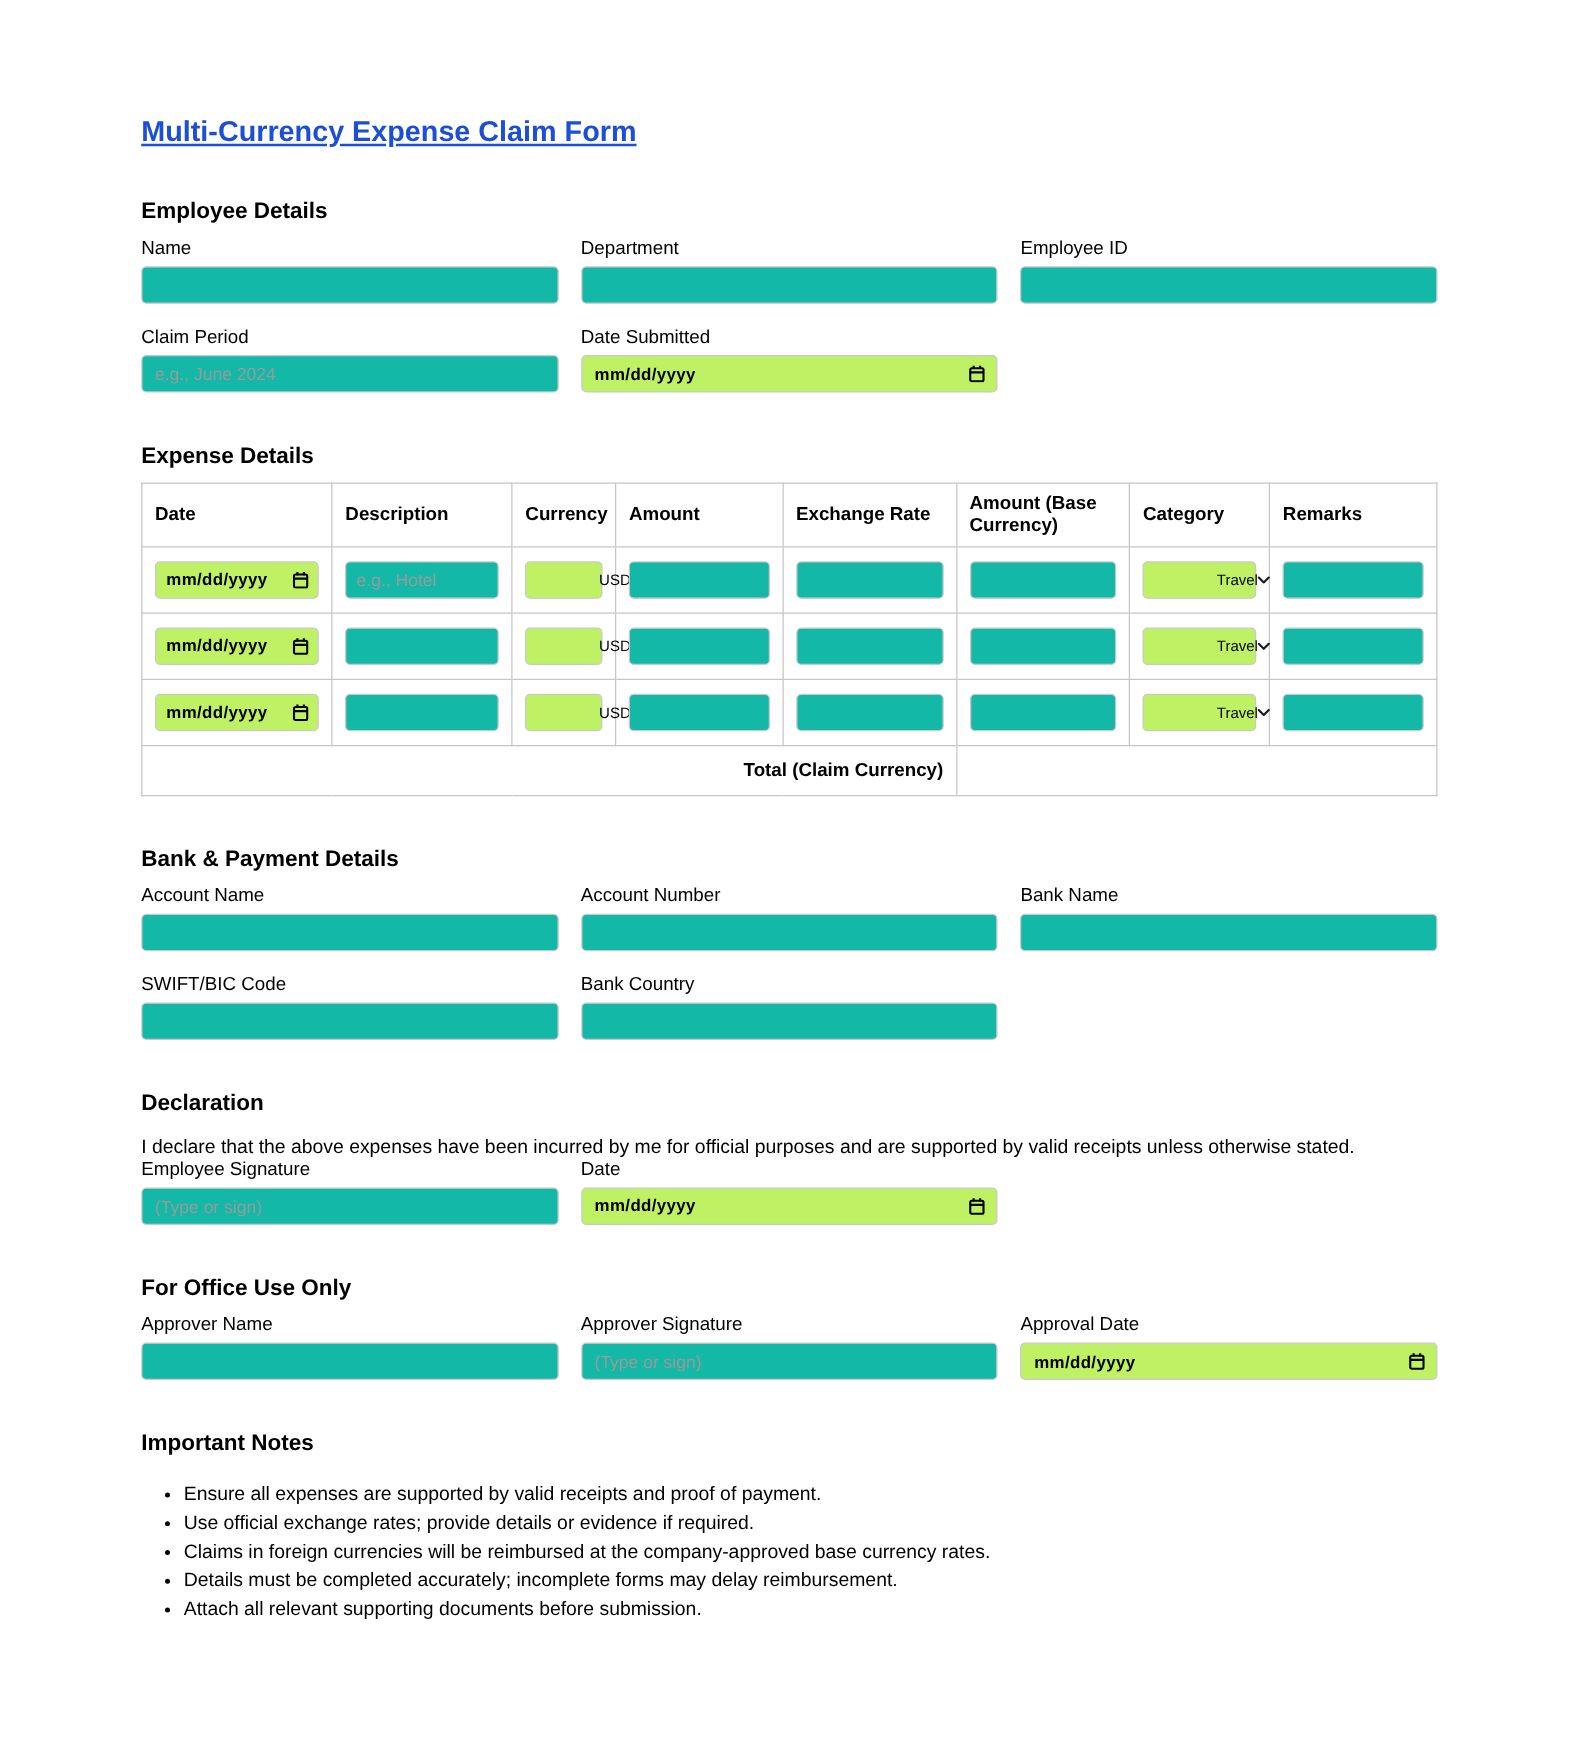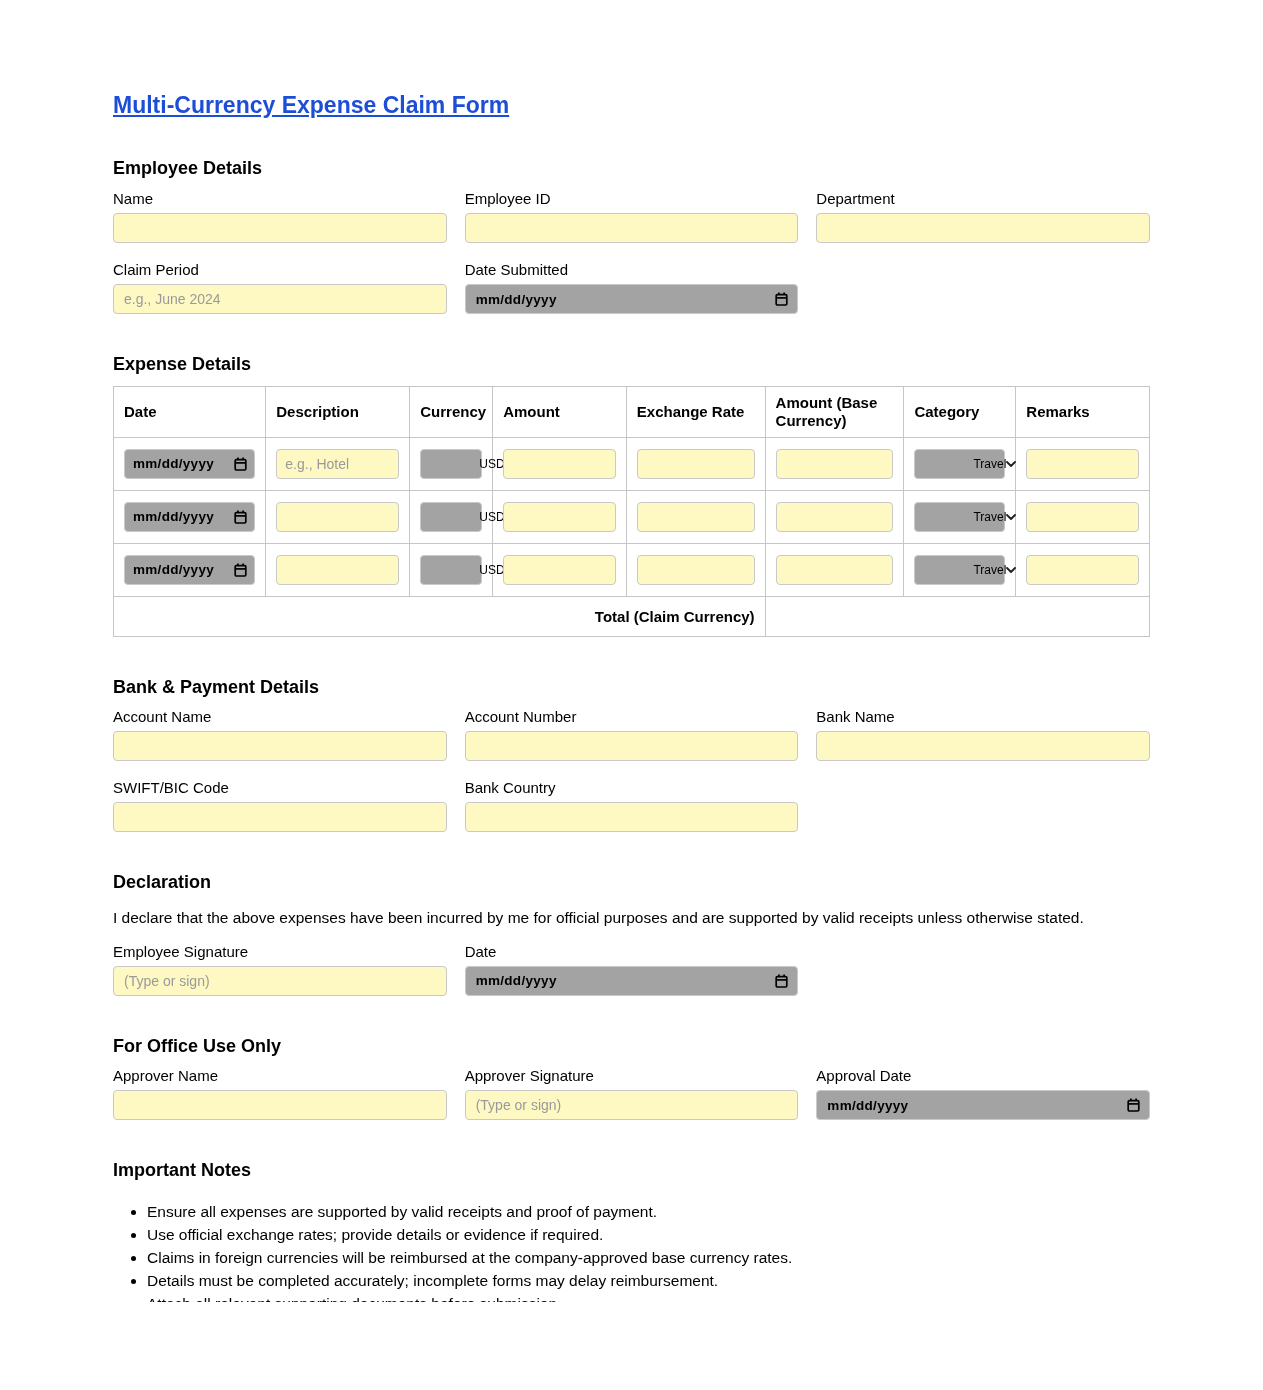--- a/index.html
+++ b/index.html
@@ -27,30 +27,30 @@
     column-gap: 26px;
     row-gap: 20px;
     gap: 18px;
   }
   .field label {
     display: block; font-size: 15px; line-height: 18px; margin-bottom: 5px; color: #000;
   }
   .ti {
     width: 100%; height: 30px;
     border: 1px solid #c9c9c9; border-radius: 4px;
-    padding: 0 10px; background: #fef9c3;
+    padding: 0 10px; background: #14b8a6;
     font-family: "Liberation Sans", sans-serif;
     font-size: 14px; color: #111; outline: none;
   }
   .ti::placeholder { color: #9a9a9a; opacity: 1; }
 
   .datebox, .selbox {
     width: 100%; height: 30px;
     border: 1px solid #c9c9c9; border-radius: 4px;
-    background: #a3a3a3;
+    background: #bef264;
     display: flex; align-items: center; justify-content: space-between;
     padding: 0 9px 0 10px;
     cursor: default;
   }
   .datebox .dtext {
     font-size: 13.5px; font-weight: 600; color: #000; letter-spacing: 0.3px;
     white-space: nowrap;
   }
   .selbox .stext { font-size: 12px; color: #000; margin-left: 48px; }
   .icon { display: inline-flex; flex: 0 0 auto; }
@@ -69,21 +69,21 @@
   table.expense-table td { padding: 11px 10px; vertical-align: middle; }
   table.expense-table td .ti { padding: 0 8px; }
   table.expense-table td .datebox { padding: 0 7px 0 8px; }
   td.total-label-cell {
     font-size: 15px; font-weight: bold; text-align: right;
     padding: 7px 10px;
   }
   td.total-empty-cell { padding: 7px 10px; }
 
   
-  p.decl-text { margin: 14px 0 16px 0; font-size: 15.5px; line-height: 19px; color: #000; }
+  p.decl-text { margin: 14px 0 0 0; font-size: 15.5px; line-height: 19px; color: #000; }
 
   
   ul.notes-list { margin: 18px 0 0 0; padding-left: 34px; }
   ul.notes-list li {
     font-size: 15.5px; line-height: 23px; color: #000;
   }
 </style>
 </head>
 <body>
 
@@ -93,25 +93,25 @@
     <h1 class="page-title">Multi-Currency Expense Claim Form</h1>
 
     <section class="sec">
       <h2 class="sec-heading">Employee Details</h2>
       <div class="grid3">
         <div class="field">
           <label>Name</label>
           <input type="text" class="ti" style="">
         </div>
         <div class="field">
+          <label>Department</label>
+          <input type="text" class="ti" style="">
+        </div>
+        <div class="field">
           <label>Employee ID</label>
-          <input type="text" class="ti" style="">
-        </div>
-        <div class="field">
-          <label>Department</label>
           <input type="text" class="ti" style="">
         </div>
         <div class="field">
           <label>Claim Period</label>
           <input type="text" class="ti" placeholder="e.g., June 2024" style="">
         </div>
         <div class="field">
           <label>Date Submitted</label>
           <div class="datebox">
             <span class="dtext">mm/dd/yyyy</span>

